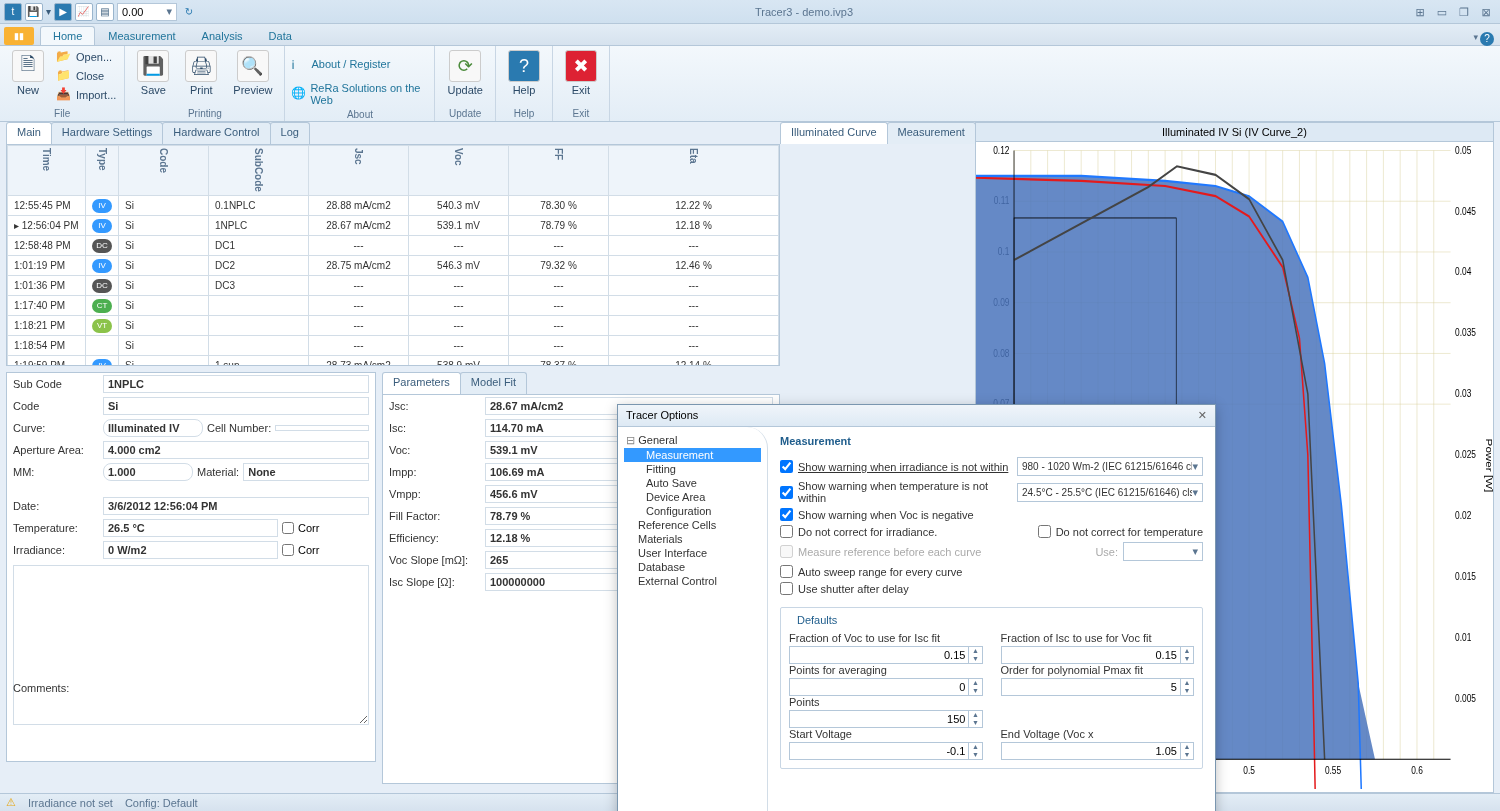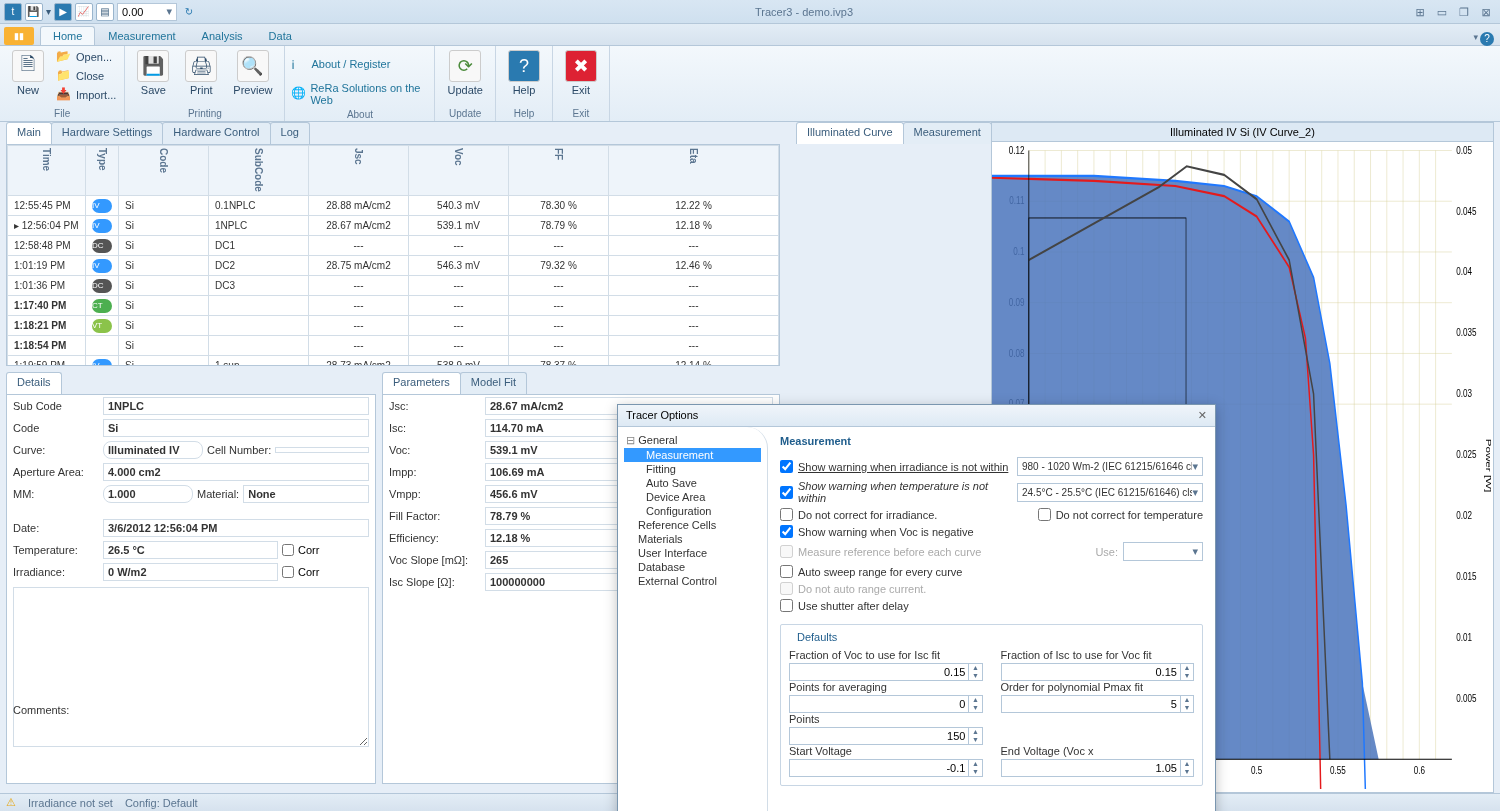--- a/index.html
+++ b/index.html
@@ -26,40 +26,40 @@
 .rib-group-label { text-align:center; font-size:10px; color:#5b7590; padding:1px 0; }
 .big-btn { display:flex; flex-direction:column; align-items:center; gap:2px; padding:2px 6px; color:#2c4a67; }
 .big-btn .icn { width:32px; height:32px; background:#f8f8f8; border:1px solid #ccc; border-radius:3px; display:flex;align-items:center;justify-content:center;font-size:18px; }
 .small-btns { display:flex; flex-direction:column; gap:1px; }
 .small-btn { display:flex; align-items:center; gap:4px; padding:1px 2px; color:#2c4a67; }
 .small-btn .si { width:16px;height:16px; font-size:12px; text-align:center;}
 .link-item { display:flex; align-items:center; gap:4px; color:#21759b; padding:2px 0;}
 .link-item .li-icn { width:16px;height:16px; font-size:12px; }
 
 
-.workspace { position:absolute; top:122px; left:0; right:0; bottom:18px; display:flex; gap:16px; padding:0 6px; }
+.workspace { position:absolute; top:122px; left:0; right:0; bottom:18px; display:flex; gap:0; padding:0 6px; }
 .left-col { width: 774px; display:flex; flex-direction:column; gap:6px; }
 
 
 .tabstrip { display:flex; height:22px; }
 .tabstrip .tab { padding:3px 10px; border:1px solid #b4c7d9; border-bottom:none; background:#e3edf6; color:#3a5d7c; border-top-left-radius:3px; border-top-right-radius:3px; margin-right:-1px; }
 .tabstrip .tab.active { background:#fff; }
 .tabcontent { background:#fff; border:1px solid #b4c7d9; }
 
 
 .table { width:100%; border-collapse:collapse; }
 .table th, .table td { border:1px solid #d2dde7; padding:2px 6px; height:20px; font-size:10px; color:#333; background:#fff; text-align:left; vertical-align:middle; }
 .table th { background:#eef4fa; color:#5b7590; writing-mode:vertical-rl; text-orientation:mixed; height:50px; padding:2px; }
 .table td.center { text-align:center; }
-.type-badge { display:inline-block; width:20px; height:14px; border-radius:7px; color:#fff; font-size:8px; line-height:14px; }
+.type-badge { display:inline-block; width:20px; height:14px; border-radius:7px; color:#fff; font-size:8px; text-align:center; line-height:14px; }
 .badge-iv { background:#3399ff; }
 .badge-dc { background:#555; }
 .badge-ct { background:#4caf50; }
 .badge-vt { background:#8bc34a; }
-.red { color:#c00;font-weight:bold; }
+.red { color:#c00; }
 
 
 .lower { display:flex; gap:6px; flex:1; }
 .details-panel, .params-panel { background:#fff; border:1px solid #b4c7d9; }
 .details-panel { width:370px; }
 .params-panel { width:398px; }
 .form-row { display:flex; align-items:center; padding:2px 6px; gap:4px; }
 .form-row label { width:86px; color:#333; font-size:11px; }
 .form-row .val { flex:1; background:#fff; border:1px solid #d2dde7; padding:2px 4px; font-weight:bold; color:#333; }
 .form-row .val.short { flex:0 0 90px;border-radius:8px; }
@@ -343,23 +343,20 @@
                 <td class="center" style="width:100px;">78.37 %</td>
                 <td class="center">12.14 %</td>
               </tr>
             </tbody>
         </table>
       </div>
     </div>
 
     <div class="lower">
       <div>
-        <div class="tabstrip">
-            <div class="tab active">Details</div>
-          </div>
         <div class="details-panel tabcontent" style="height:390px;">
           <div class="form-row">
               <label>Sub Code</label>
               <div class="val">1NPLC</div>
             </div>
           <div class="form-row">
               <label>Code</label>
               <div class="val">Si</div>
             </div>
           <div class="form-row">
@@ -549,52 +546,48 @@
       <div class="opt-row">
           <input type="checkbox" checked="" style="">
           <span style="flex:1;text-decoration:underline;">Show warning when irradiance is not within</span>
           <div class="combo" style="width:186px;">
             <span style="font-size:10px;overflow:hidden;white-space:nowrap;">980 - 1020 Wm-2 (IEC 61215/61646 cls A)</span>
             <span class="arr">▾</span>
           </div>
         </div>
       <div class="opt-row">
           <input type="checkbox" checked="" style="">
-          <span style="flex:1;font-style:italic;">Show warning when temperature is not within</span>
+          <span style="flex:1;">Show warning when temperature is not within</span>
           <div class="combo" style="width:186px;">
             <span style="font-size:10px;overflow:hidden;white-space:nowrap;">24.5°C - 25.5°C (IEC 61215/61646) cls A++</span>
             <span class="arr">▾</span>
           </div>
+        </div>
+      <div class="opt-row">
+          <input type="checkbox" checked="" style="">
+          <span>Show warning when Voc is negative</span>
         </div>
       <div class="opt-row">
           <input type="checkbox" style="">
           <span style="flex:1;">Do not correct for irradiance.</span>
           <input type="checkbox" style="">
           <span>Do not correct for temperature</span>
-        </div>
-      <div class="opt-row">
-          <input type="checkbox" checked="" style="">
-          <span>Show warning when Voc is negative</span>
         </div>
       <div class="opt-row disabled">
           <input type="checkbox" disabled="" style="">
           <span style="flex:1;">Measure reference before each curve</span>
           <span>Use:</span>
           <div class="combo" style="width:80px;">
             <span></span>
             <span class="arr">▾</span>
           </div>
         </div>
       <div class="opt-row">
           <input type="checkbox" style="">
           <span>Auto sweep range for every curve</span>
-        </div>
-      <div class="opt-row disabled">
-          <input type="checkbox" disabled="" style="">
-          <span>Do not auto range current.</span>
         </div>
       <div class="opt-row">
           <input type="checkbox" style="">
           <span>Use shutter after delay</span>
         </div>
 
       <div class="fieldset">
         <div class="fieldset-legend">Defaults</div>
         <div class="def-grid">
           <div class="def-item">

